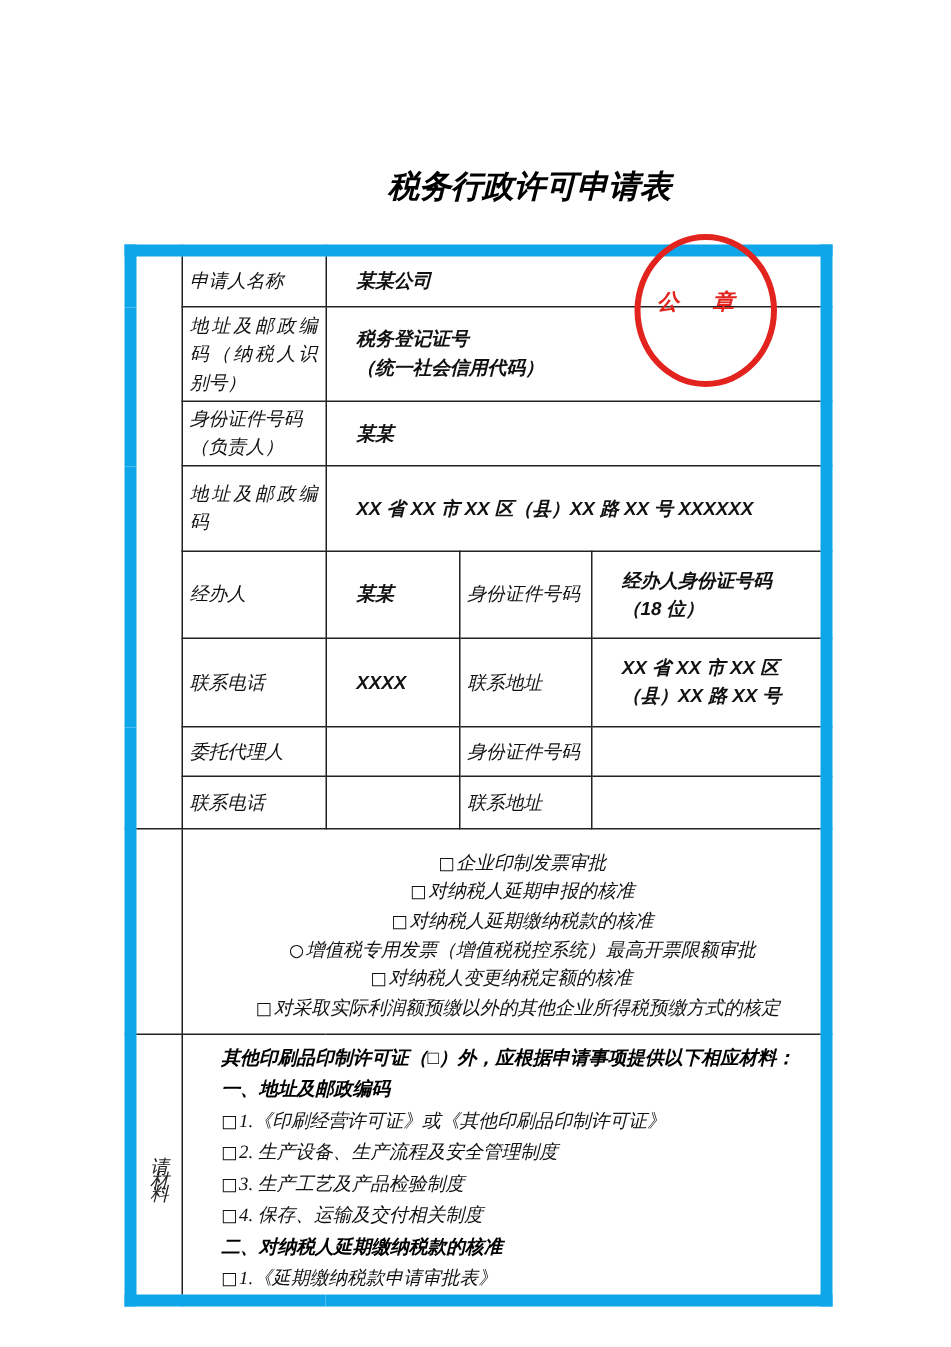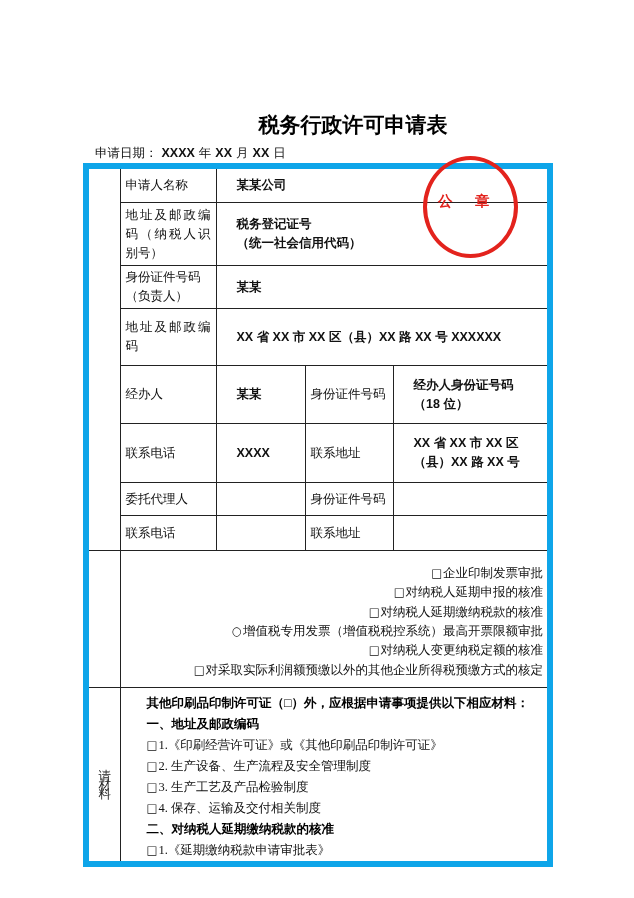--- a/index.html
+++ b/index.html
@@ -1,33 +1,33 @@
 <!DOCTYPE html>
 <html><head>
 <meta charset="utf-8">
 <style>
   html,body { margin:0; padding:0; background:#ffffff; }
   .sheet {
     position:relative; width:634px; height:898px; background:#ffffff;
-    font-family:"Liberation Serif", serif; color:#1a1a1a; overflow:hidden;
+    font-family:"Liberation Serif", serif; color:#1a1a1a; overflow:hidden;font-style:italic;
   }
   
   .title {
     position:absolute; top:111px; left:83px; width:464px; padding-left:38px;
     text-align:center; font-family:"Liberation Sans", sans-serif;
     font-weight:bold; font-size:21px; line-height:28px; color:#000;
   }
   .date-line { position:absolute; top:145px; left:95px; font-size:12.5px; color:#111; }
   .date-line .x { font-family:"Liberation Sans", sans-serif; font-weight:bold; margin:0 4px; }
 
   
   table.form {
     position:absolute; left:83px; top:163px; width:464px;
     border-collapse:collapse; table-layout:fixed;
-    border:6px solid #0ea5e9;
+    border:8px solid #0ea5e9;
   }
   table.form td { border:1px solid #222; vertical-align:middle; font-size:12.5px; color:#111; }
   tr.h29  td { height:29px; }  tr.h58 td { height:58px; }
   tr.h38  td { height:38px; }  tr.h52 td { height:52px; }
   tr.h53  td { height:53px; }  tr.h54 td { height:54px; }
   tr.h28  td { height:28px; }  tr.h30 td { height:30px; }
   tr.h130 td { height:130px; } tr.h168 td { height:168px; }
 
   td.lab   { padding:2px 5px; line-height:19px; }
   td.lab-l { text-align:left; }
@@ -39,21 +39,21 @@
     font-family:"Liberation Sans", sans-serif; font-size:12.5px;
     padding:2px 20px; line-height:19px; color:#000;
   }
   td.side { text-align:center; padding:0; }
   .vert {
     display:inline-block; writing-mode:vertical-rl; text-orientation:upright;
     letter-spacing:9px; font-size:12.5px; color:#222;
   }
 
   
-  td.items-cell { vertical-align:top; text-align:right; padding:6px 4px 0 4px; line-height:19.3px;margin-left:48px; }
+  td.items-cell { vertical-align:top; text-align:center; padding:6px 4px 0 4px; line-height:19.3px;margin-left:48px; }
   .chk-line { white-space:nowrap; }
   .ind1 { padding-left:28px; }
   .ind2 { padding-left:22px; }
   .bl { font-family:"DejaVu Sans", sans-serif; font-size:11.5px; margin-right:1px; }
 
   
   td.mat-cell { vertical-align:top; text-align:left; padding:5px 8px 0 26px; line-height:21px; }
   .mat-bold { font-weight:bold; color:#000; }
 
   
@@ -72,21 +72,20 @@
     font-family:"Liberation Sans", sans-serif; font-size:10px; color:#3a3a3a;
   }
 </style>
 </head>
 <body>
 
 <div class="sheet">
 
   <div class="title">税务行政许可申请表</div>
 
-  <div class="date-line"><span>申请日期：</span><span class="x">XXXX</span><span>年</span><span class="x">XX</span><span>月</span><span class="x">XX</span><span>日</span></div>
 
   <table class="form">
     <colgroup>
       <col style="width:34px">
         <col style="width:96px">
         <col style="width:89px">
       <col style="width:88px">
         <col style="width:157px">
     </colgroup>
     <tbody>

